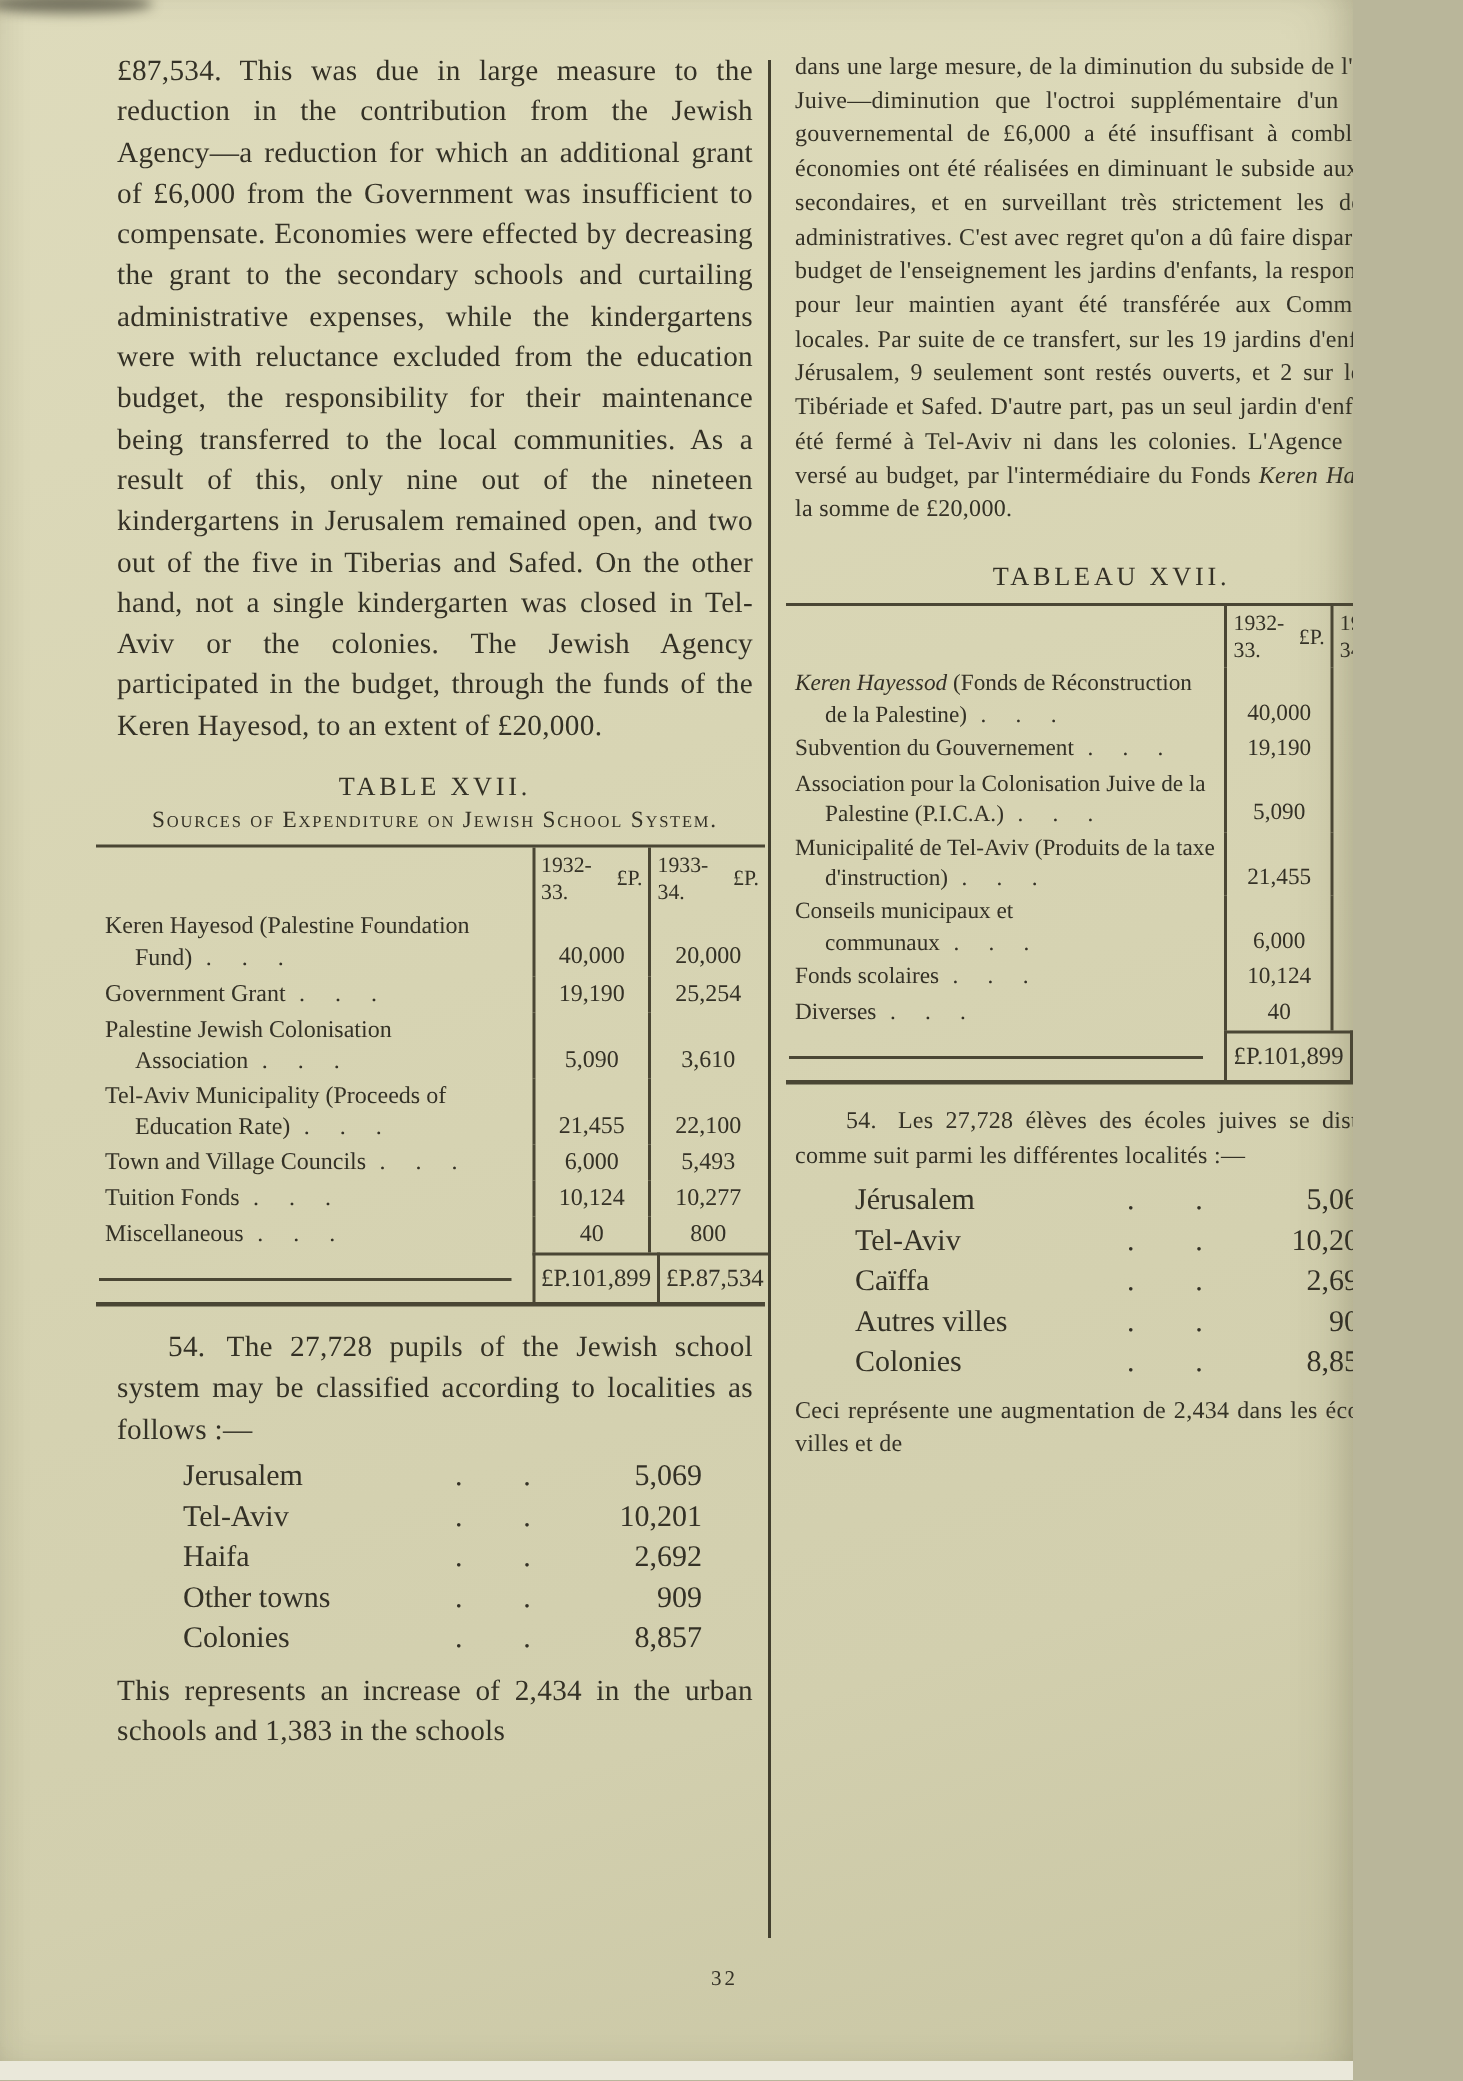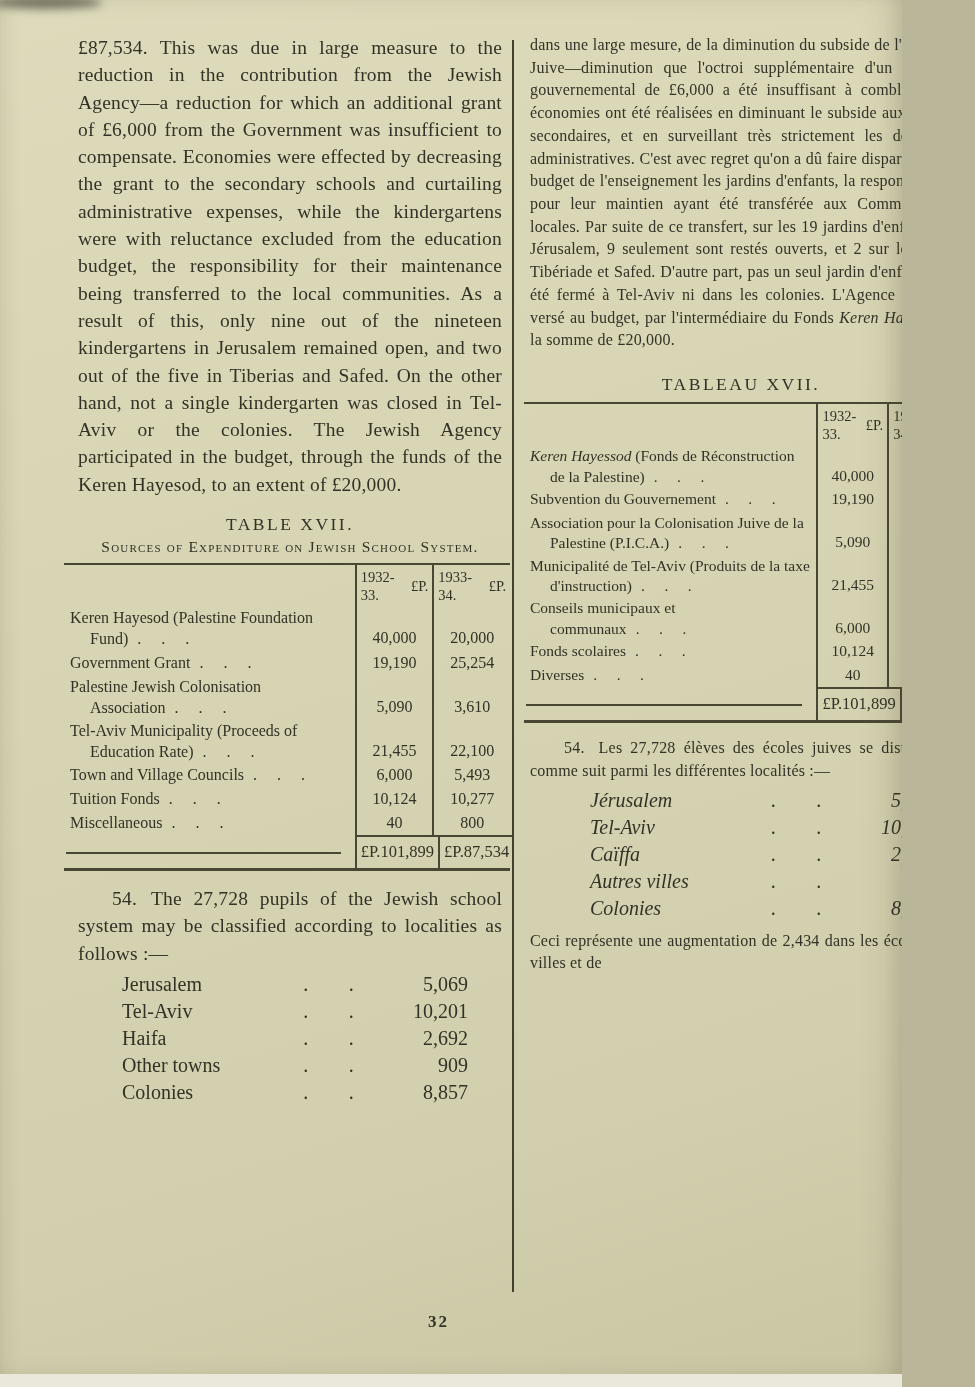--- a/index.html
+++ b/index.html
@@ -33,25 +33,25 @@
   .col-fr .trow{font-size:15.5px;}
   .tl{flex:0 0 58%;padding:1px 6px 1px 26px;text-indent:-20px;position:relative;}
   .col-fr .tl{flex:0 0 60%;}
   .tv{flex:1 1 0;border-left:2px solid #4a4634;display:flex;align-items:flex-end;justify-content:center;padding:1px 4px 2px;}
   .thead .tv{flex-direction:row;align-items:center;justify-content:flex-start;font-size:14.5px;line-height:1.25;padding-top:3px;}
   .dots{margin-left:9px;letter-spacing:2px;}
   .totals .tv{border-top:2px solid #4a4634;padding:4px 4px 5px;font-size:16.5px;}
   .totals .tl::after{content:"";position:absolute;left:2px;right:14px;top:52%;border-top:2px solid #4a4634;}
   
   .loclist{margin:4px 0 8px 44px;width:350px;font-size:20px;}
-  .col-fr .loclist{margin-left:60px;font-style:italic;}
+  .col-fr .loclist{margin-left:40px;}
   .locrow{display:grid;grid-template-columns:46% 13% 13% 28%;line-height:1.35;}
   .ld{text-align:center;}
   .lv{text-align:right;padding-right:4px;}
-  .pagenum{position:absolute;left:428px;top:1312px;width:110px;text-align:left;font-size:17px;letter-spacing:2px;font-weight:bold;}
+  .pagenum{position:absolute;left:428px;top:1312px;width:110px;text-align:center;font-size:14px;letter-spacing:2px;}
   i{font-style:italic;}
 </style>
 </head>
 <body>
 
 <div class="page">
   <div class="corner-shadow"></div>
 
   <div class="col col-en">
     <p class="body">£87,534.  This was due in large measure to the reduction in the contribution from the Jewish Agency—a reduction for which an additional grant of £6,000 from the Government was insufficient to compensate.  Economies were effected by decreasing the grant to the secondary schools and curtailing administrative expenses, while the kindergartens were with reluctance excluded from the education budget, the responsibility for their maintenance being transferred to the local communities.  As a result of this, only nine out of the nineteen kindergartens in Jerusalem remained open, and two out of the five in Tiberias and Safed.  On the other hand, not a single kindergarten was closed in Tel-Aviv or the colonies.  The Jewish Agency participated in the budget, through the funds of the Keren Hayesod, to an extent of £20,000.</p>
@@ -145,20 +145,21 @@
           <span class="lv">909</span>
         </div>
       <div class="locrow">
           <span class="ll">Colonies</span>
           <span class="ld">.</span>
           <span class="ld">.</span>
           <span class="lv">8,857</span>
         </div>
     </div>
 
+    <p class="body">This represents an increase of 2,434 in the urban schools and 1,383 in the schools</p>
   </div>
 
   <div class="divider"></div>
 
   <div class="col col-fr">
     <p class="body"><span>dans une large mesure, de la diminution du subside de l'Agence Juive—diminution que l'octroi supplémentaire d'un subside gouvernemental de £6,000 a été insuffisant à combler.  Des économies ont été réalisées en diminuant le subside aux écoles secondaires, et en surveillant très strictement les dépenses administratives.  C'est avec regret qu'on a dû faire disparaître du budget de l'enseignement les jardins d'enfants, la responsabilité pour leur maintien ayant été transférée aux Communautés locales.  Par suite de ce transfert, sur les 19 jardins d'enfants de Jérusalem, 9 seulement sont restés ouverts, et 2 sur les 5 de Tibériade et Safed.  D'autre part, pas un seul jardin d'enfants n'a été fermé à Tel-Aviv ni dans les colonies.  L'Agence Juive a versé au budget, par l'intermédiaire du Fonds </span><i>Keren Hayessod</i><span>, la somme de £20,000.</span></p>
 
     <div class="tcaption">
       <div class="ttitle">TABLEAU XVII.</div>
     </div>

